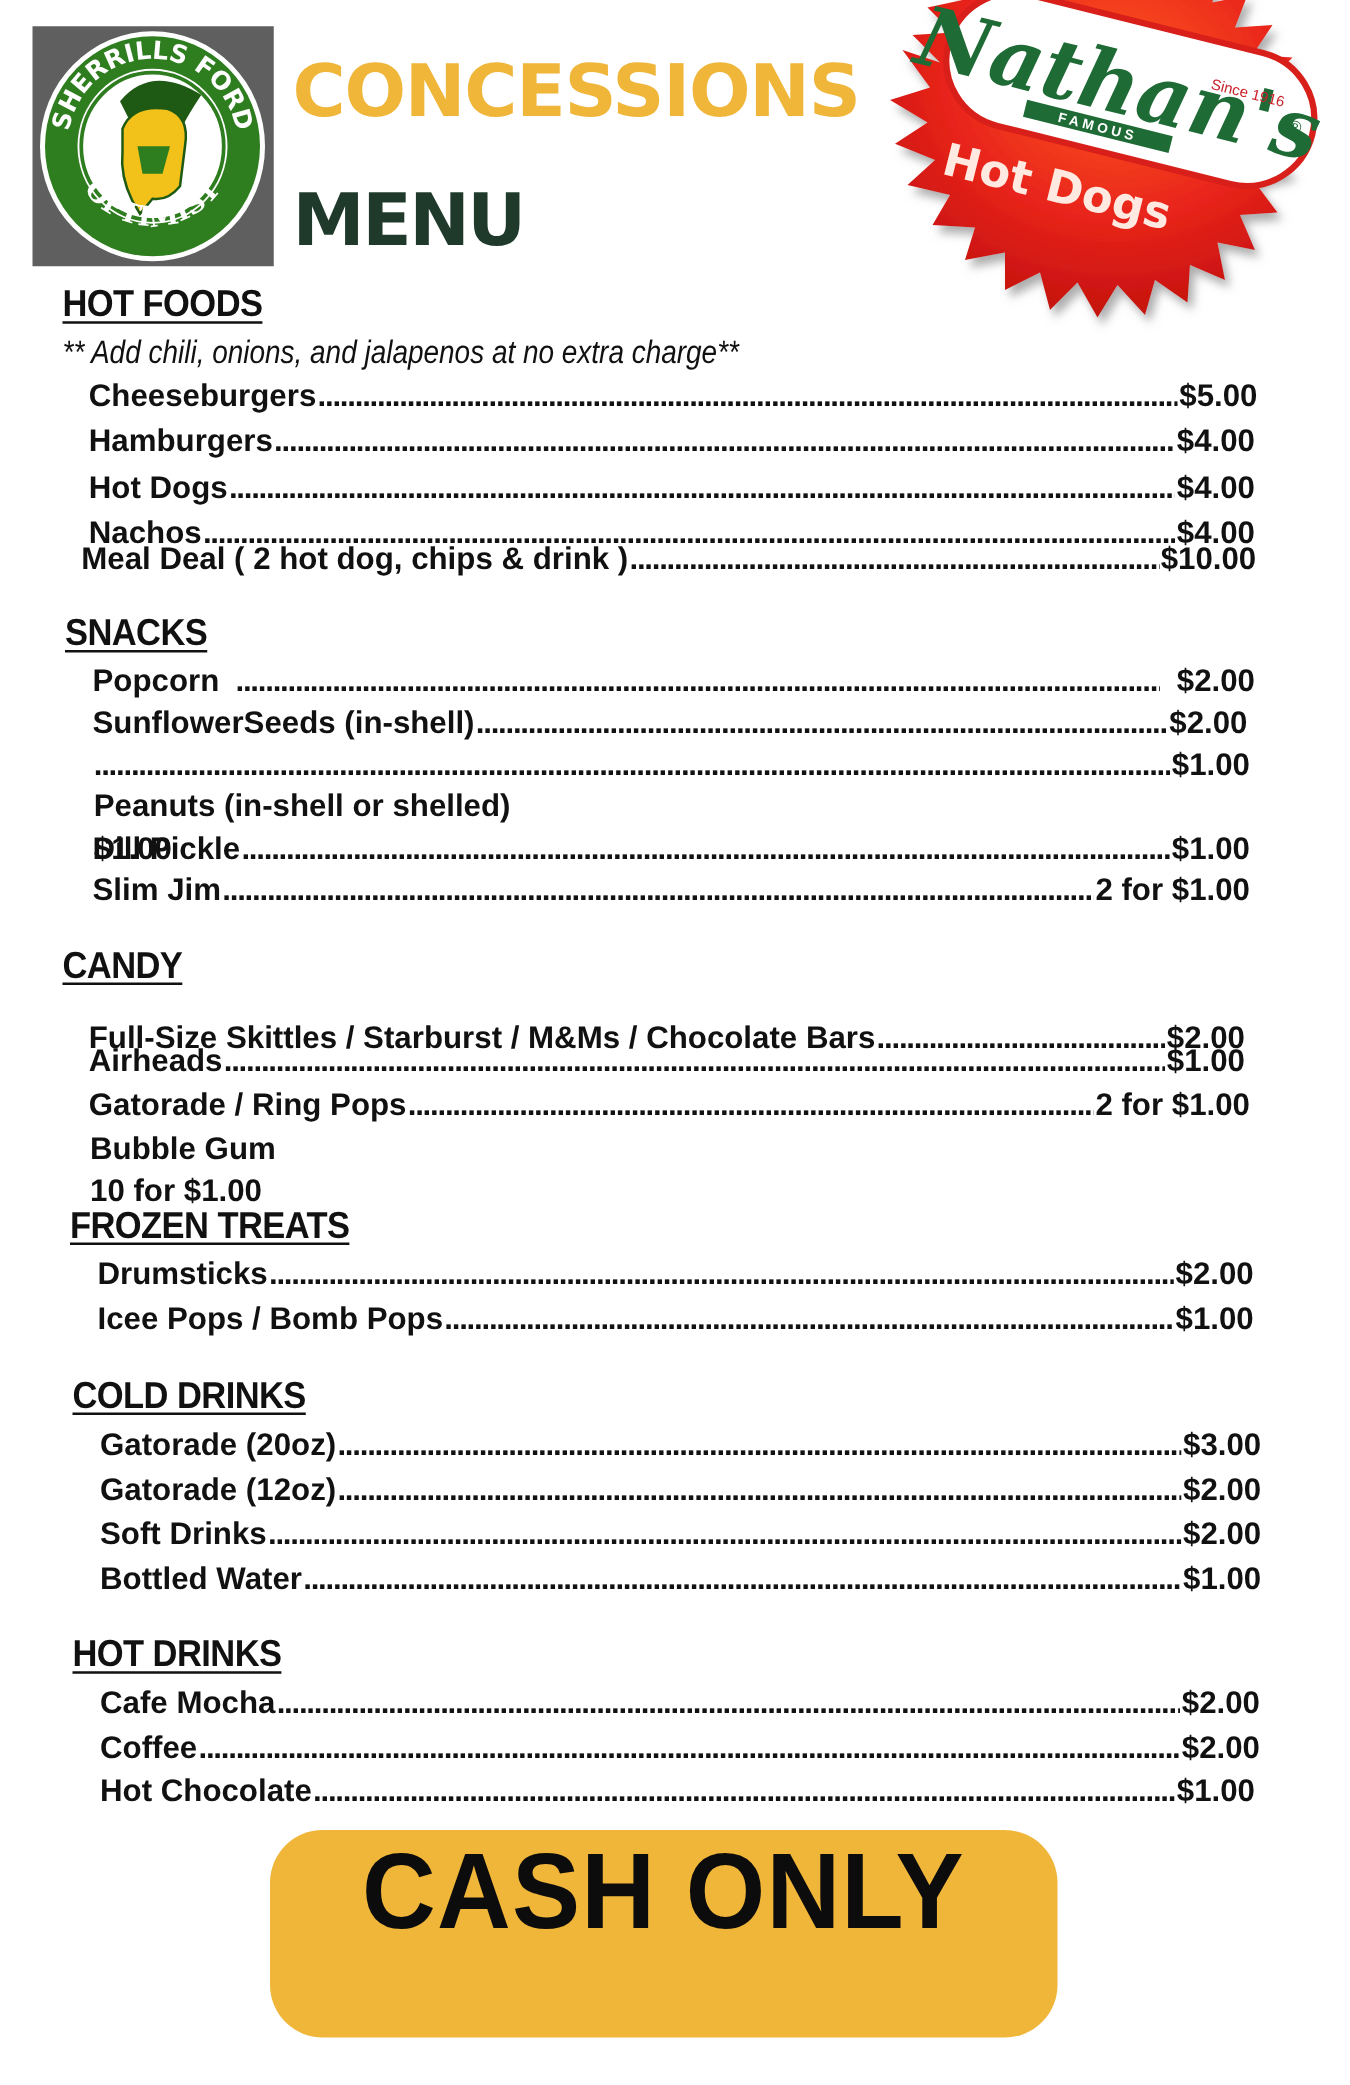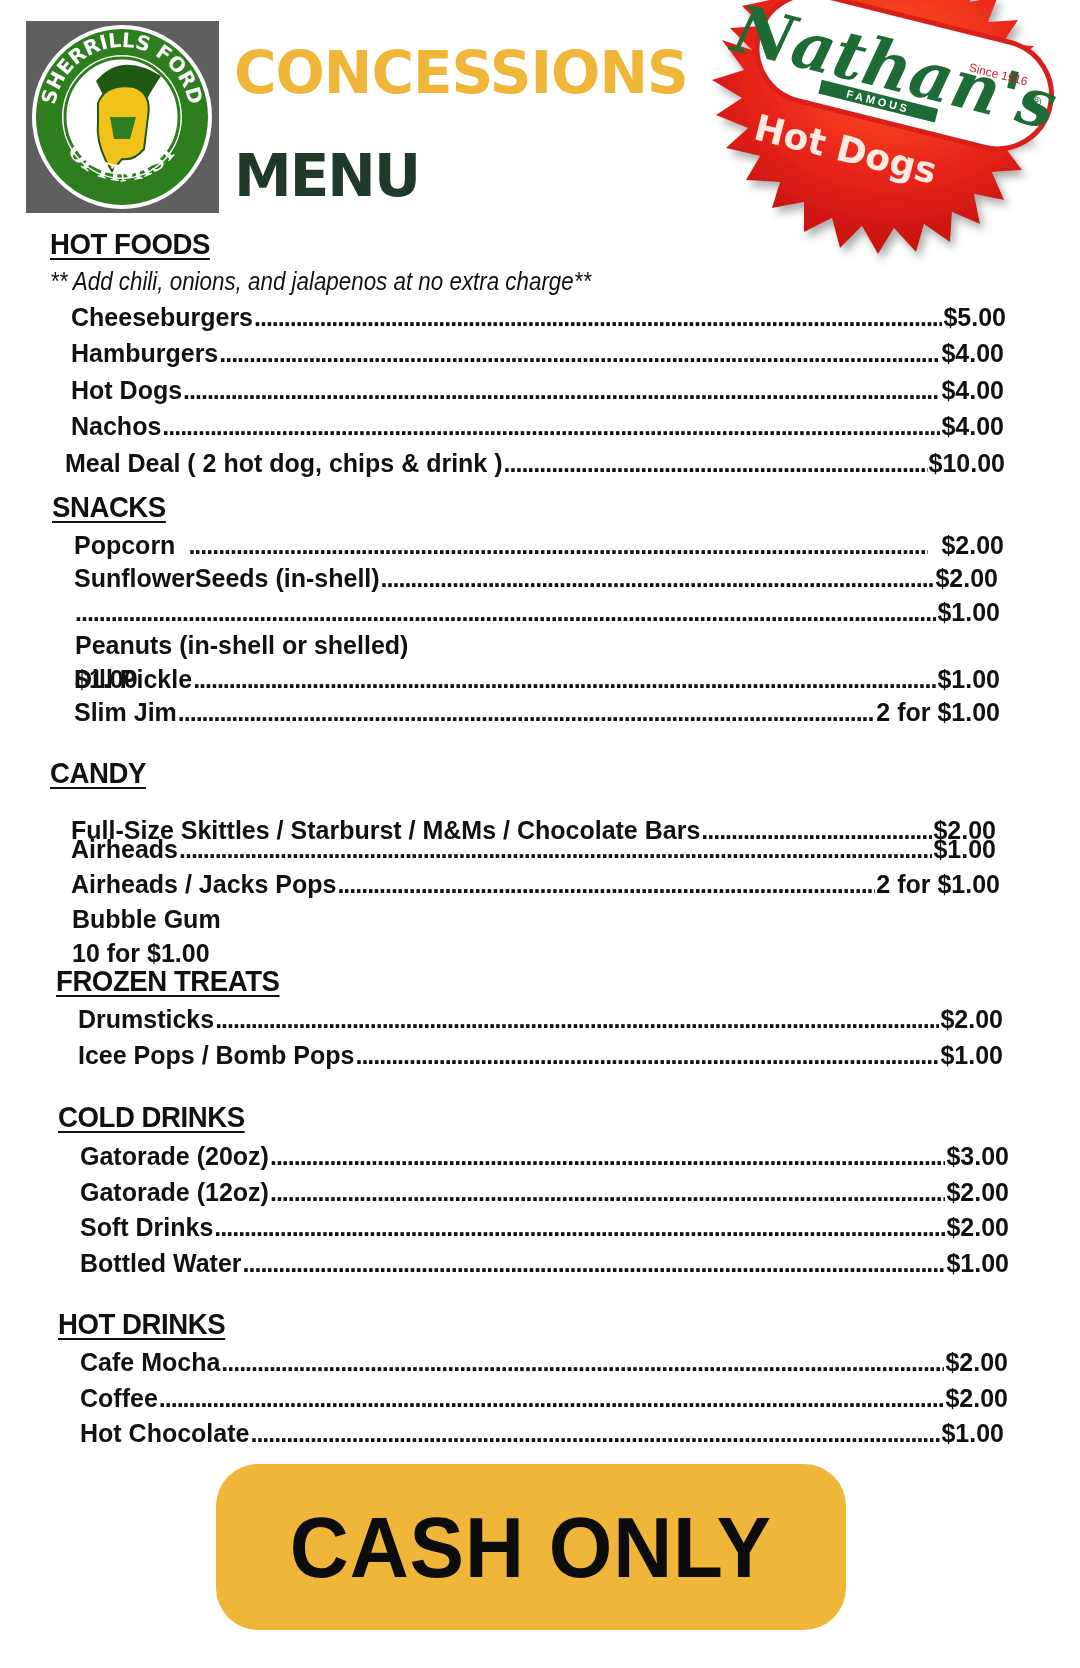--- a/index.html
+++ b/index.html
@@ -17,21 +17,21 @@
                color:#111; line-height:1; transform:scaleX(0.92); transform-origin:left; }
   .note { position:absolute; left:50px; font-style:italic; font-size:26px; color:#111; line-height:1;
           transform:scaleX(0.86); transform-origin:left; }
   .row { position:absolute; display:flex; align-items:baseline; height:34px; font-weight:bold; font-size:25px;
          line-height:34px; color:#111; }
   .row .name { white-space:nowrap; }
   .row .dots { flex:1; overflow:hidden; white-space:nowrap; margin:0 1px; letter-spacing:-1px; font-weight:bold; }
   .row .dots::before { content:"......................................................................................................................................................................................................................."; }
   .row .price { white-space:nowrap; }
   .cash { position:absolute; left:216px; top:1464px; width:630px; height:166px; background:#f0b63a;
-          border-radius:42px; display:flex; align-items:center; justify-content:center; }
+          border-radius:42px; display:flex; justify-content:center; }
   .cash span { font-family:"Liberation Sans", sans-serif; font-weight:bold; font-size:86px; color:#0c0c0c;
                letter-spacing:1px; transform:scaleX(0.95); }
 </style>
 </head>
 <body>
 
 <div class="logo">
   <svg width="193" height="192" viewBox="0 0 193 192">
     <ellipse cx="96" cy="96" rx="90" ry="92" fill="#ffffff"></ellipse>
     <ellipse cx="96" cy="96" rx="86" ry="88" fill="#2e7d1f"></ellipse>
@@ -98,21 +98,21 @@
   <div class="row" style="left:71px;width:933px;top:373px;">
       <span class="name">Hot Dogs</span>
       <span class="dots"></span>
       <span class="price">$4.00</span>
     </div>
   <div class="row" style="left:71px;width:933px;top:409px;">
       <span class="name">Nachos</span>
       <span class="dots"></span>
       <span class="price">$4.00</span>
     </div>
-  <div class="row" style="left:65px;width:940px;top:446px;text-align:center;">
+  <div class="row" style="left:65px;width:940px;top:430px;text-align:center;">
       <span class="name">Meal Deal ( 2 hot dog, chips &amp; drink ) </span>
       <span class="dots"></span>
       <span class="price">$10.00</span>
     </div>
 </div>
 
 <div>
   <div class="sec-title" style="left:52px;top:492px;">SNACKS</div>
   <div class="row" style="left:74px;width:930px;top:528px;gap:12px;">
       <span class="name">Popcorn</span>
@@ -151,21 +151,21 @@
       <span class="name">Full-Size Skittles / Starburst / M&amp;Ms / Chocolate Bars</span>
       <span class="dots"></span>
       <span class="price">$2.00</span>
     </div>
   <div class="row" style="left:71px;width:925px;top:832px;">
       <span class="name">Airheads</span>
       <span class="dots"></span>
       <span class="price">$1.00</span>
     </div>
   <div class="row" style="left:71px;width:929px;top:867px;">
-      <span class="name">Airheads / Jacks Pops</span>
+      <span class="name">Gatorade / Ring Pops</span>
       <span class="dots"></span>
       <span class="price">2 for $1.00</span>
     </div>
   <div class="row" style="left:71px;width:929px;top:902px;flex-direction:column;">
       <span class="name">Bubble Gum</span>
       <span class="dots"></span>
       <span class="price">10 for $1.00</span>
     </div>
 </div>
 

